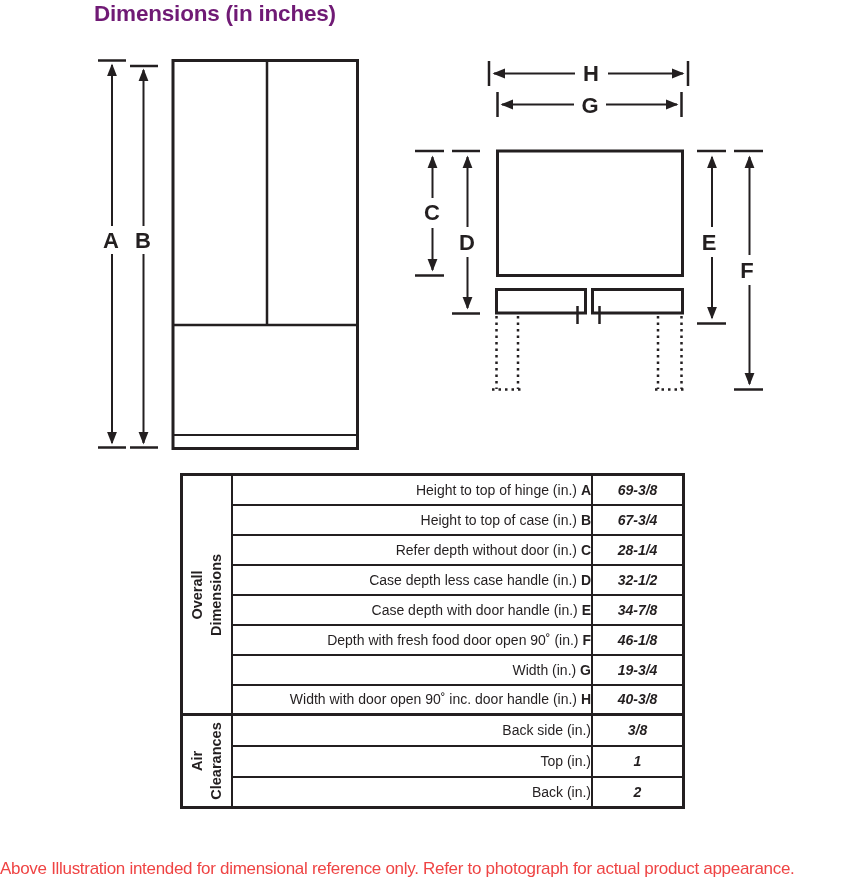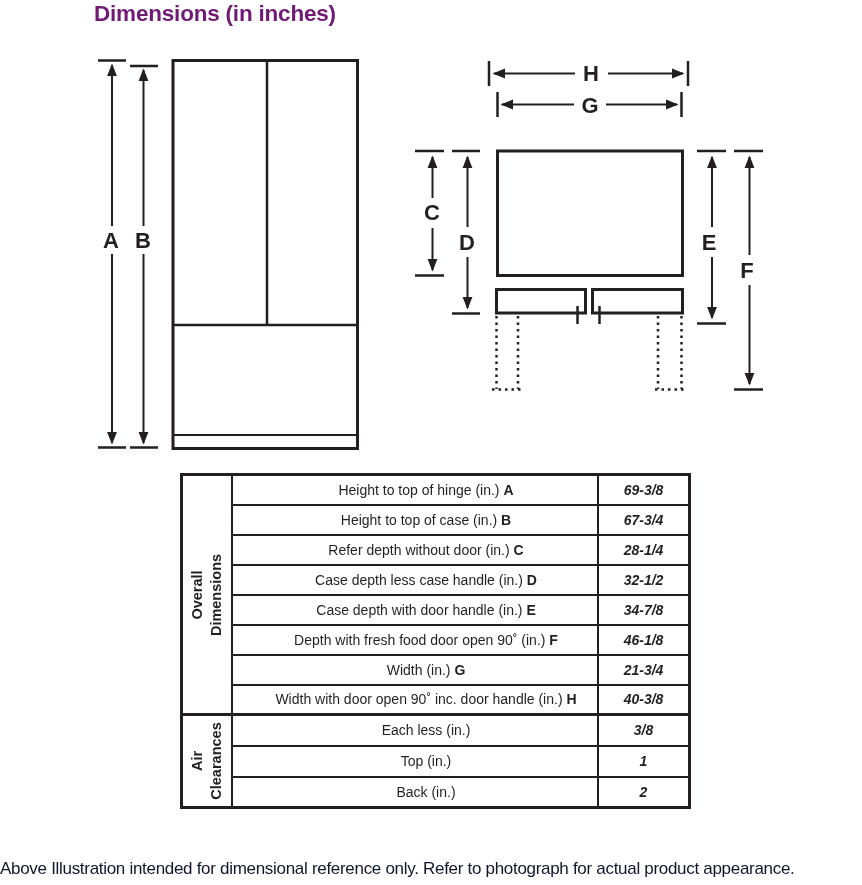--- a/index.html
+++ b/index.html
@@ -16,35 +16,35 @@
     font-family:"Liberation Sans",sans-serif;font-weight:bold;font-size:22px;fill:#231f20;
   }
   #spec-table{
     position:absolute;left:180px;top:473px;
     border-collapse:collapse;table-layout:fixed;
     font-size:14px;color:#231f20;
   }
   #spec-table{border:3px solid #231f20;}
   #spec-table td{border:2px solid #231f20;padding:0;overflow:hidden;}
   #spec-table td.group-cell{width:48px;position:relative;}
-  #spec-table td.label-cell{width:342px;padding-left:22px;text-align:center;}
+  #spec-table td.label-cell{width:342px;padding-left:16px;text-align:right;}
   #spec-table td.value-cell{width:89px;text-align:center;font-weight:bold;font-style:italic;}
   #spec-table tr.row-overall{height:30px;}
   #spec-table tr.row-air{height:31px;}
   #spec-table tr.section-start td{border-top:3px solid #231f20;}
   .vert-label{
     position:absolute;left:50%;top:50%;
     transform:translate(-50%,-50%) rotate(-90deg);
     white-space:pre-line;text-align:center;
     font-weight:bold;font-size:14.5px;line-height:1.3;
   }
   .dim-letter{font-weight:bold;}
   #footer-note{
     position:absolute;left:0px;top:859px;width:862px;
-    font-size:17px;letter-spacing:-0.3px;color:#0f172a;white-space:nowrap;
+    font-size:17px;letter-spacing:-0.3px;color:#ef4444;white-space:nowrap;
   }
 </style>
 </head>
 <body>
 
 <div id="canvas">
 
   <div id="page-title">Dimensions (in inches)</div>
 
   <svg id="diagram-svg" width="862" height="465" viewBox="0 0 862 465">
@@ -170,33 +170,33 @@
       <tr class="row-overall">
         <td class="label-cell"><span>Case depth with door handle (in.) </span><span class="dim-letter">E</span></td>
         <td class="value-cell">34-7/8</td>
       </tr>
       <tr class="row-overall">
         <td class="label-cell"><span>Depth with fresh food door open 90˚ (in.) </span><span class="dim-letter">F</span></td>
         <td class="value-cell">46-1/8</td>
       </tr>
       <tr class="row-overall">
         <td class="label-cell"><span>Width (in.) </span><span class="dim-letter">G</span></td>
-        <td class="value-cell">21-3/4</td>
+        <td class="value-cell">19-3/4</td>
       </tr>
       <tr class="row-overall">
         <td class="label-cell"><span>Width with door open 90˚ inc. door handle (in.) </span><span class="dim-letter">H</span></td>
         <td class="value-cell">40-3/8</td>
       </tr>
 
       <tr class="row-air section-start">
         <td class="group-cell" rowspan="3">
           <div class="vert-label">Air
 Clearances</div>
         </td>
-        <td class="label-cell"><span>Each less (in.)</span></td>
+        <td class="label-cell"><span>Back side (in.)</span></td>
         <td class="value-cell">3/8</td>
       </tr>
       <tr class="row-air">
         <td class="label-cell"><span>Top (in.)</span></td>
         <td class="value-cell">1</td>
       </tr>
       <tr class="row-air">
         <td class="label-cell"><span>Back (in.)</span></td>
         <td class="value-cell">2</td>
       </tr>

